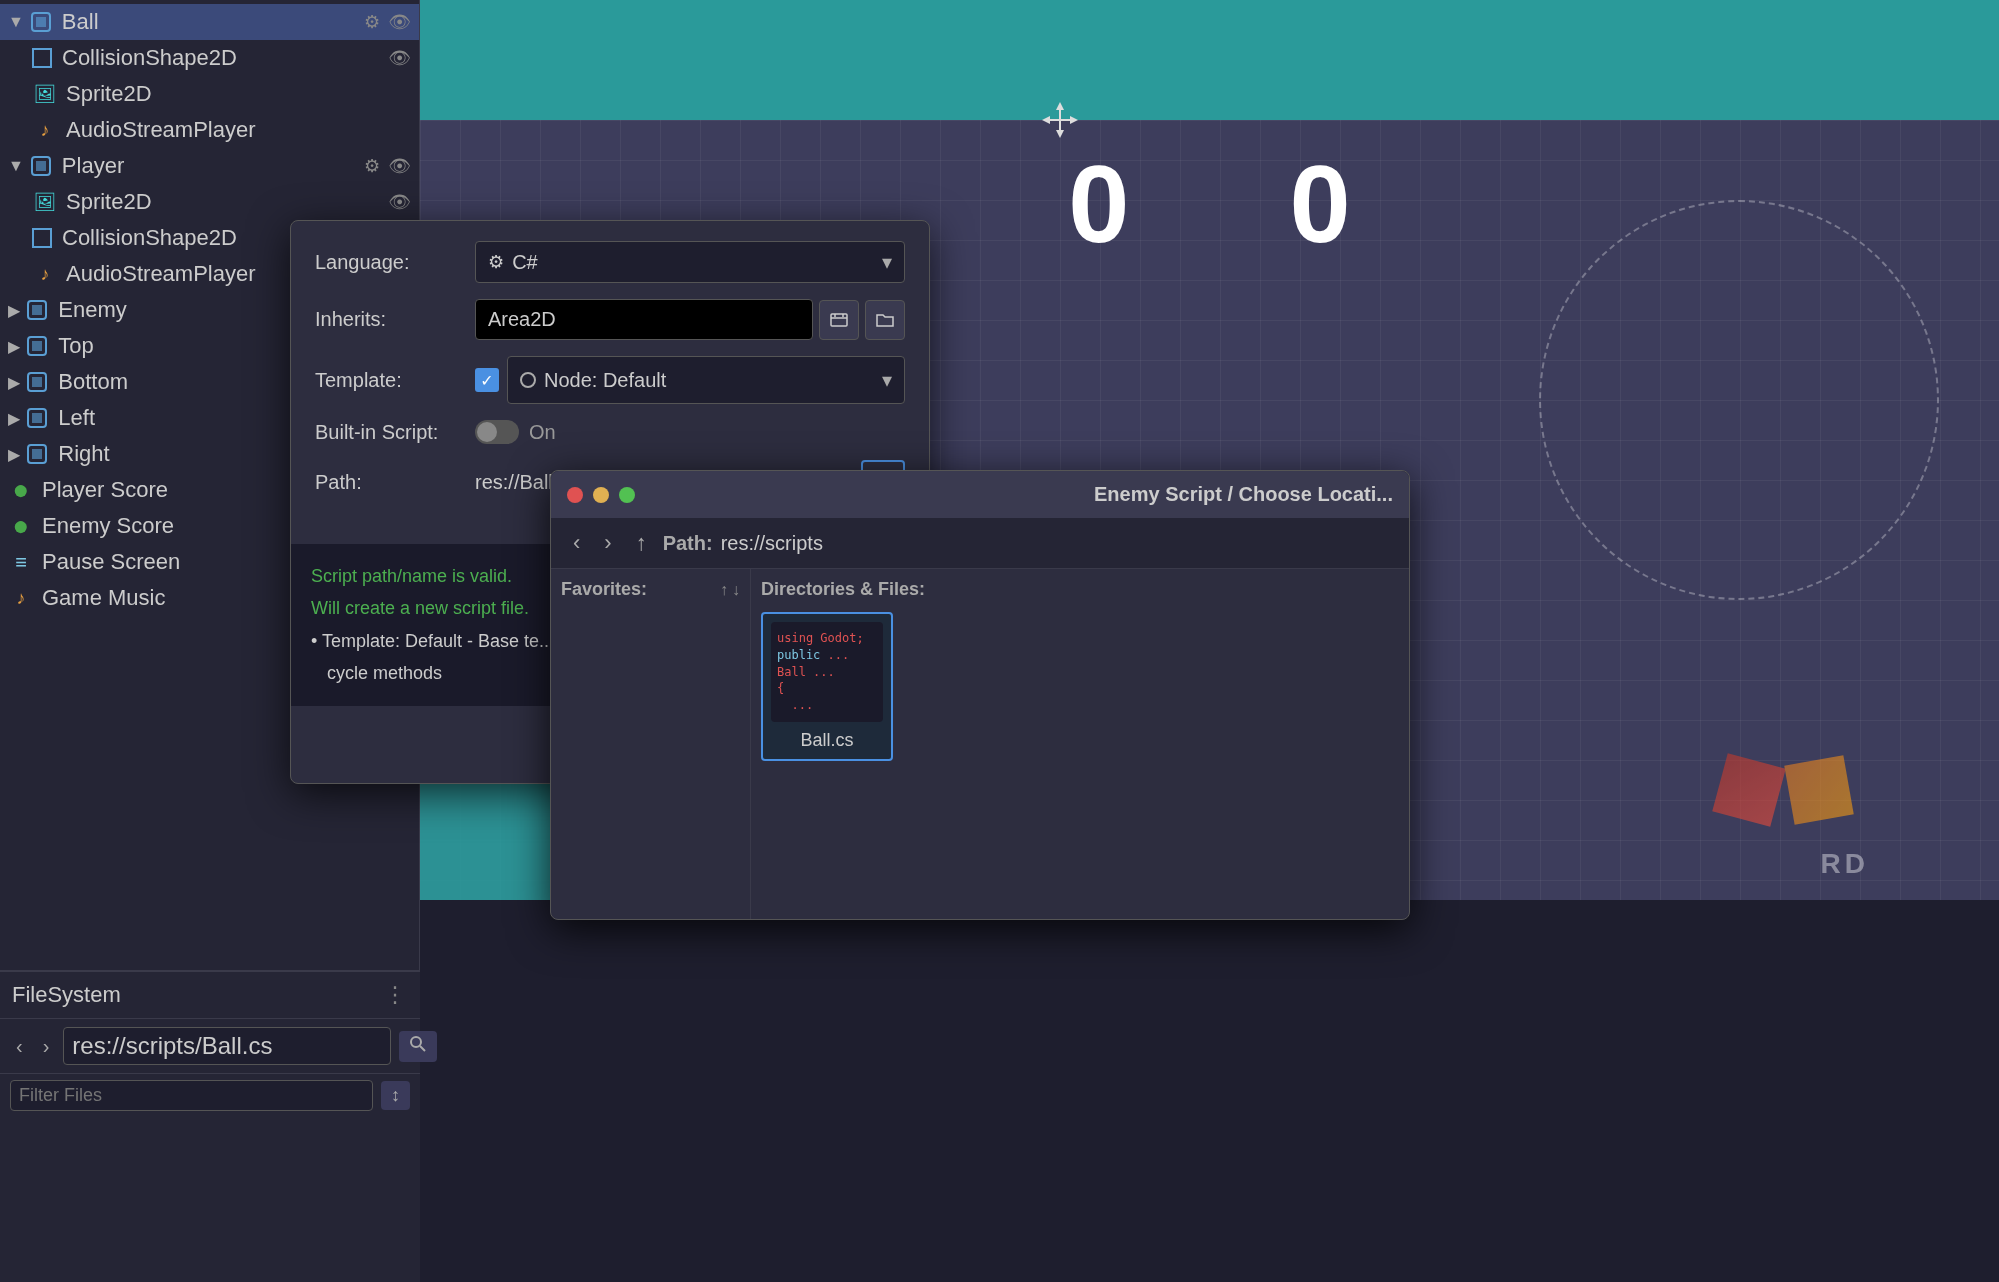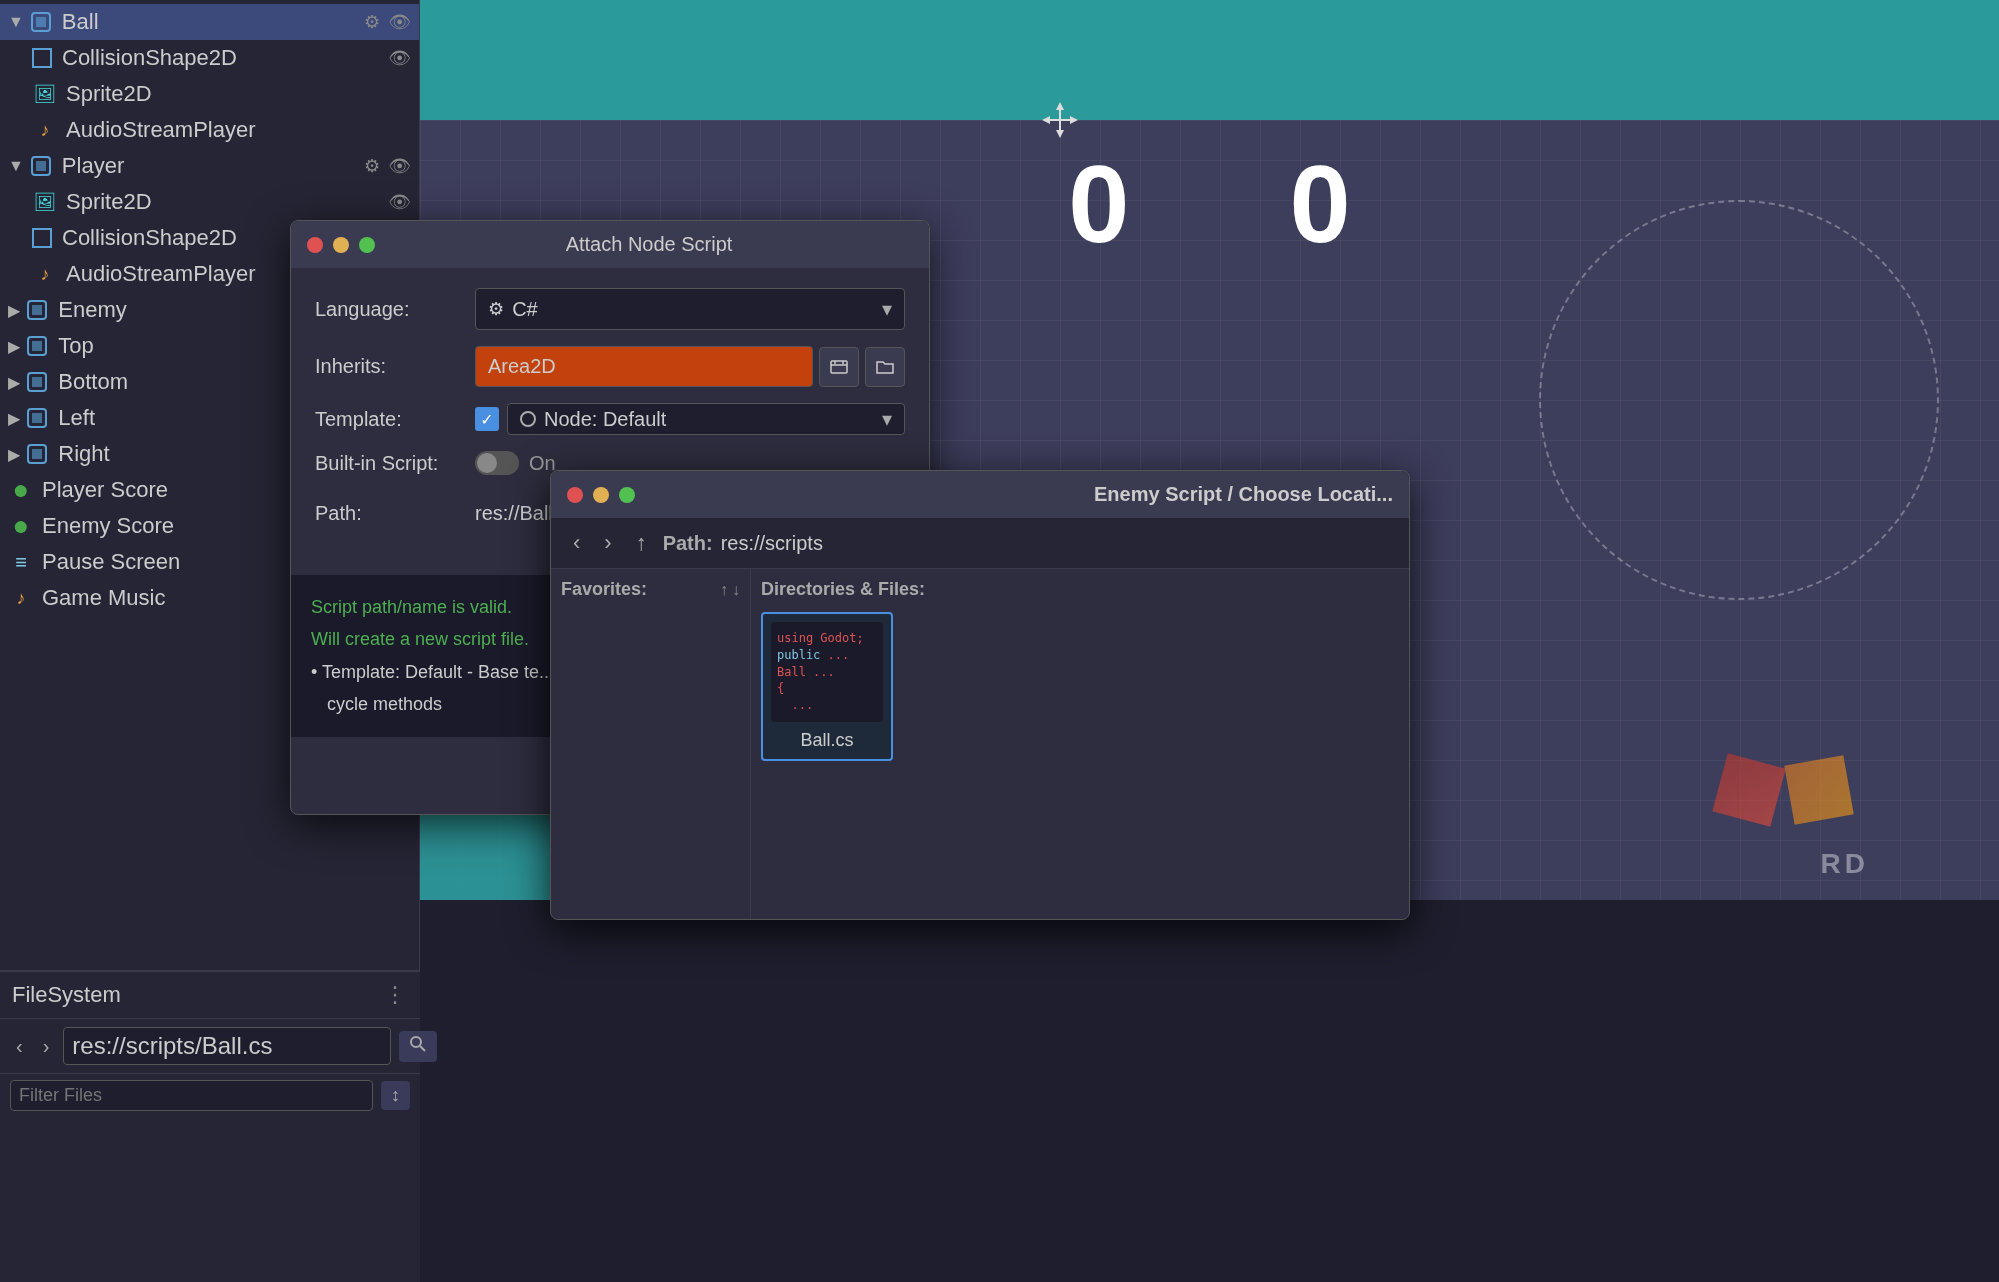--- a/index.html
+++ b/index.html
@@ -323,21 +323,21 @@
       font-size: 18px;
     }
 
     .inherits-row {
       display: flex;
       align-items: center;
       gap: 6px;
     }
     .inherits-input {
       flex: 1;
-      background: #c2410c;
+      background: #000000;
       border: 1px solid #555;
       border-radius: 4px;
       color: #ccc;
       padding: 8px 12px;
       font-size: 20px;
     }
     .icon-btn {
       background: #3a3a50;
       border: 1px solid #555;
       border-radius: 4px;
@@ -362,21 +362,21 @@
       font-size: 16px;
       cursor: pointer;
       flex-shrink: 0;
     }
     .template-select {
       flex: 1;
       background: #1e1e2e;
       border: 1px solid #555;
       border-radius: 4px;
       color: #ccc;
-      padding: 3px 12px;
+      padding: 11px 12px;
       font-size: 20px;
       display: flex;
       align-items: center;
       gap: 8px;
     }
     .circle-icon {
       width: 16px; height: 16px;
       border-radius: 50%;
       border: 2px solid #aaa;
       display: inline-block;
@@ -813,26 +813,20 @@
     <div class="watermark-shape2"></div>
   </div>
   <div class="watermark-text">RD</div>
 
   <div class="cyan-rect"></div>
 
   <div class="vertical-text">TBRAINS</div>
 </div>
 
 <div class="dialog-attach">
-  <div class="dialog-titlebar">
-    <div class="traffic-light tl-red"></div>
-    <div class="traffic-light tl-yellow"></div>
-    <div class="traffic-light tl-green"></div>
-    <span class="dialog-title">Attach Node Script</span>
-  </div>
 
   <div class="dialog-body">
 
     <div class="form-row">
       <span class="form-label">Language:</span>
       <div class="form-control dropdown">
         <span class="lang-icon">⚙</span>
         <span>C#</span>
         <span class="dropdown-arrow">▾</span>
       </div>

